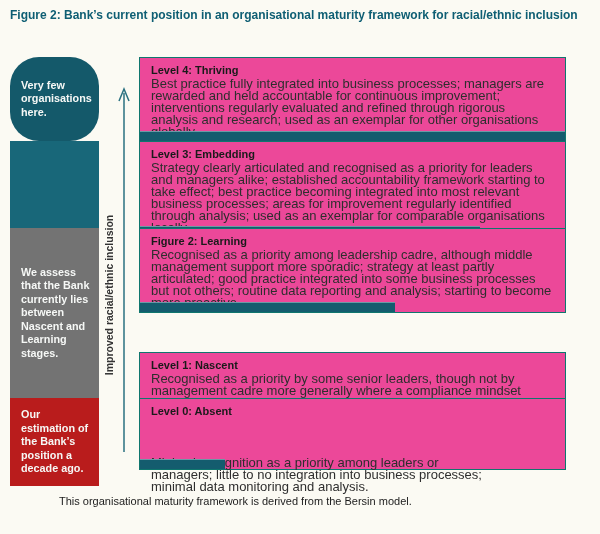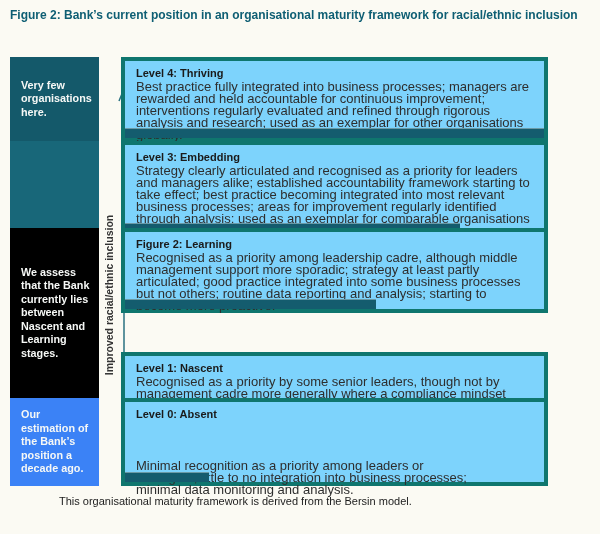--- a/index.html
+++ b/index.html
@@ -21,45 +21,45 @@
   }
   
   .block{
     position:absolute;left:10px;width:89px;
     display:flex;align-items:center;
     box-sizing:border-box;
     padding:8px 8px 8px 11px;
     color:#f6f8f6;
     font-size:10.8px;font-weight:600;line-height:13.5px;
   }
-  .block-0{top:57px;height:84px;}
+  .block-0{top:57px;height:84px;border-radius:29px;}
   .block-1{top:141px;height:87px;}
   .block-2{top:228px;height:170px;}
   .block-3{top:398px;height:88px;}
   
   .axis-label{
     position:absolute;left:-40px;top:288px;width:300px;height:14px;
     transform:rotate(-90deg);
     text-align:center;
     font-size:10.5px;font-weight:bold;color:#333;
   }
   .axis-arrow{position:absolute;left:112px;top:83px;}
   
   .level{
-    position:absolute;left:121px;width:427px;
+    position:absolute;left:139px;width:427px;
     box-sizing:border-box;
-    background:#7dd3fc;
-    border:4px solid #0f766e;
+    background:#ec4899;
+    border:1px solid #0f766e;
     padding:6px 12px 0 11px;
   }
   .level-0{top:57px;height:85px;}
   .level-1{top:141px;height:96px;}
   .level-2{top:228px;height:85px;}
   .level-3{top:312px;height:87px;margin-top:40px;}
-  .level-4{top:398px;height:88px;}
+  .level-4{top:398px;height:72px;}
   .lvl-title{
     font-size:11px;font-weight:bold;color:#1a1a1a;
     margin:0 0 2px 0;
   }
   .lvl-desc{
     font-size:13px;color:#2e2e2e;line-height:12px;
   }
   .level-4 .lvl-desc{max-width:352px;margin-top:40px;}
   .bar{
     position:absolute;left:0;bottom:0;height:10px;
@@ -79,24 +79,24 @@
 <div class="page">
 
   <h1 class="fig-title">Figure 2: Bank’s current position in an organisational maturity framework for racial/ethnic inclusion</h1>
 
   <div class="block block-0" style="background: rgb(20, 89, 106);">
     <span>Very few organisations here.</span>
   </div>
   <div class="block block-1" style="background: rgb(24, 103, 121);">
     <span></span>
   </div>
-  <div class="block block-2" style="background: #000000;">
+  <div class="block block-2" style="background: #737373;">
     <span>We assess that the Bank currently lies between Nascent and Learning stages.</span>
   </div>
-  <div class="block block-3" style="background: #3b82f6;">
+  <div class="block block-3" style="background: #b91c1c;">
     <span>Our estimation of the Bank’s position a decade ago.</span>
   </div>
 
   <div class="axis-label">Improved racial/ethnic inclusion</div>
   <svg class="axis-arrow" width="24" height="374" viewBox="0 0 24 374">
     <line x1="12" y1="10" x2="12" y2="369" stroke="#2a7181" stroke-width="1.5"></line>
     <polyline points="7,18 12,6 17,18" fill="none" stroke="#2a7181" stroke-width="1.5"></polyline>
   </svg>
 
   <div class="level level-0">

